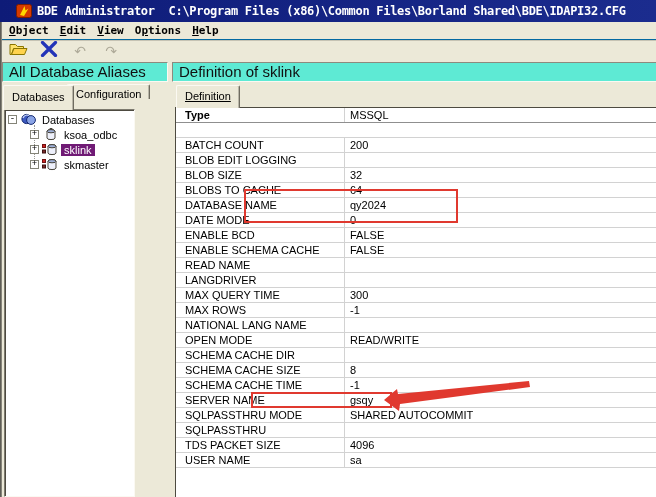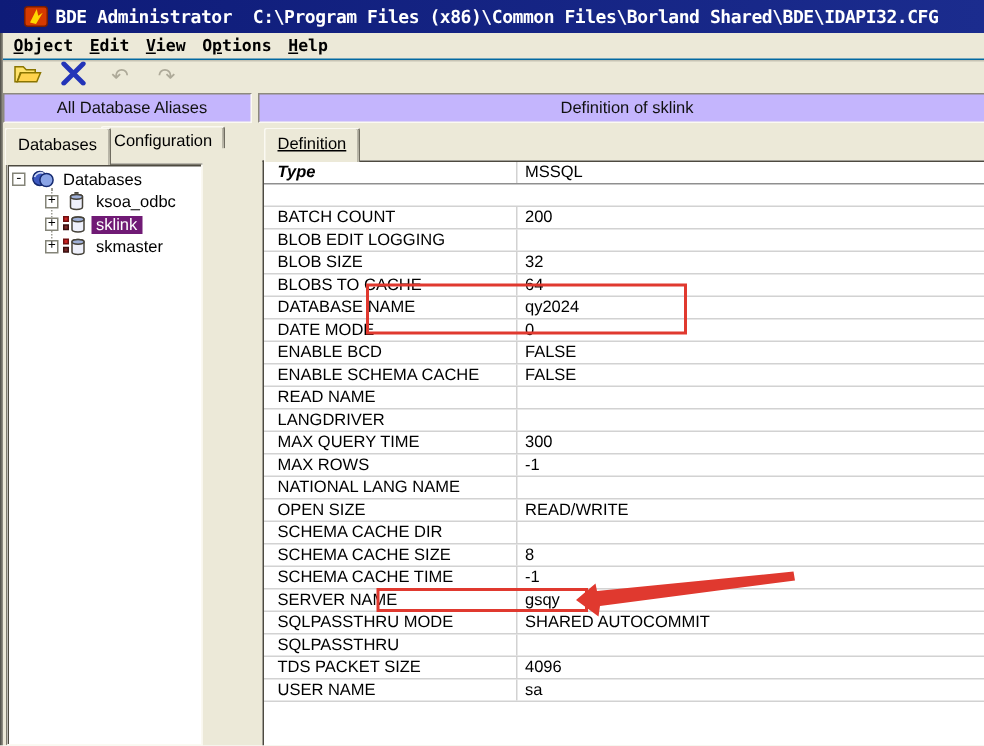--- a/index.html
+++ b/index.html
@@ -31,22 +31,22 @@
   .menu-item{padding:1px 7px 2px 4px;}
   .menu-item u{text-decoration:underline;}
   
   .toolbar{position:absolute;left:2px;top:40px;right:0;height:22px;display:flex;align-items:center;padding-left:5px;gap:9px;}
   .tbtn{width:22px;height:18px;display:flex;align-items:center;justify-content:center;}
   .tbtn.disabled{opacity:.95;}
   .glyph-arrow{font:14px "DejaVu Sans",sans-serif;color:#aba796;line-height:1;}
   
   .panel-header{
     position:absolute;height:20px;box-sizing:border-box;
-    background:#c4b5fd;border:1px solid;border-color:#8d8a7e #fbf9f2 #fbf9f2 #8d8a7e;
-    font-size:11px;color:#111;line-height:18px;padding-left:6px;text-align:center;
+    background:#5eead4;border:1px solid;border-color:#8d8a7e #fbf9f2 #fbf9f2 #8d8a7e;
+    font-size:15px;color:#111;line-height:18px;padding-left:6px;
   }
   #left-header{left:2px;top:62px;width:166px;}
   #right-header{left:172px;top:62px;width:486px;}
   
   .tab{
     position:absolute;box-sizing:border-box;background:#ece9d8;
     border:1px solid #6f6c60;border-bottom:none;
     border-top-color:#fbf9f2;border-left-color:#fbf9f2;
     border-radius:2px 2px 0 0;
     font-size:11px;color:#000;text-align:center;
@@ -76,21 +76,21 @@
   .tree-label.selected{background:#701a75;color:#fff;}
   .tree-vline{position:absolute;left:29px;top:15px;height:40px;width:0;border-left:1px dotted #9a9a92;}
   
   .grid-box{
     position:absolute;left:175px;top:107px;right:-2px;bottom:0;
     background:#fff;border-top:1px solid #4d4a40;border-left:1px solid #4d4a40;
     overflow:hidden;
   }
   .grid-row{display:flex;height:15px;box-sizing:border-box;border-bottom:1px solid #d2d2d2;font-size:11px;color:#000;}
   .grid-row.first{border-bottom-color:#8f8f8f;}
-  .grid-row.first .cell.name{font-weight:bold;font-style:italic;}
+  .grid-row.first .cell.name{font-weight:bold;}
   .cell{box-sizing:border-box;line-height:14px;white-space:nowrap;overflow:hidden;}
   .cell.name{width:169px;padding-left:9px;border-right:1px solid #d2d2d2;flex:0 0 auto;}
   .cell.value{flex:1;padding-left:5px;}
   
   .annot-overlay{position:absolute;left:0;top:0;width:656px;height:497px;pointer-events:none;z-index:9;}
   .annot-box{position:absolute;border:2px solid var(--annot,#e0392f);box-sizing:border-box;}
   #annot-box-database{left:244px;top:189px;width:214px;height:34px;}
   #annot-box-server{left:251px;top:392px;width:141px;height:16px;}
   svg.annot-arrow{position:absolute;left:0;top:0;pointer-events:none;z-index:10;}
 </style>
@@ -250,21 +250,21 @@
     </div>
     <div class="grid-row">
       <div class="cell name">MAX ROWS</div>
       <div class="cell value">-1</div>
     </div>
     <div class="grid-row">
       <div class="cell name">NATIONAL LANG NAME</div>
       <div class="cell value"></div>
     </div>
     <div class="grid-row">
-      <div class="cell name">OPEN SIZE</div>
+      <div class="cell name">OPEN MODE</div>
       <div class="cell value">READ/WRITE</div>
     </div>
     <div class="grid-row">
       <div class="cell name">SCHEMA CACHE DIR</div>
       <div class="cell value"></div>
     </div>
     <div class="grid-row">
       <div class="cell name">SCHEMA CACHE SIZE</div>
       <div class="cell value">8</div>
     </div>

